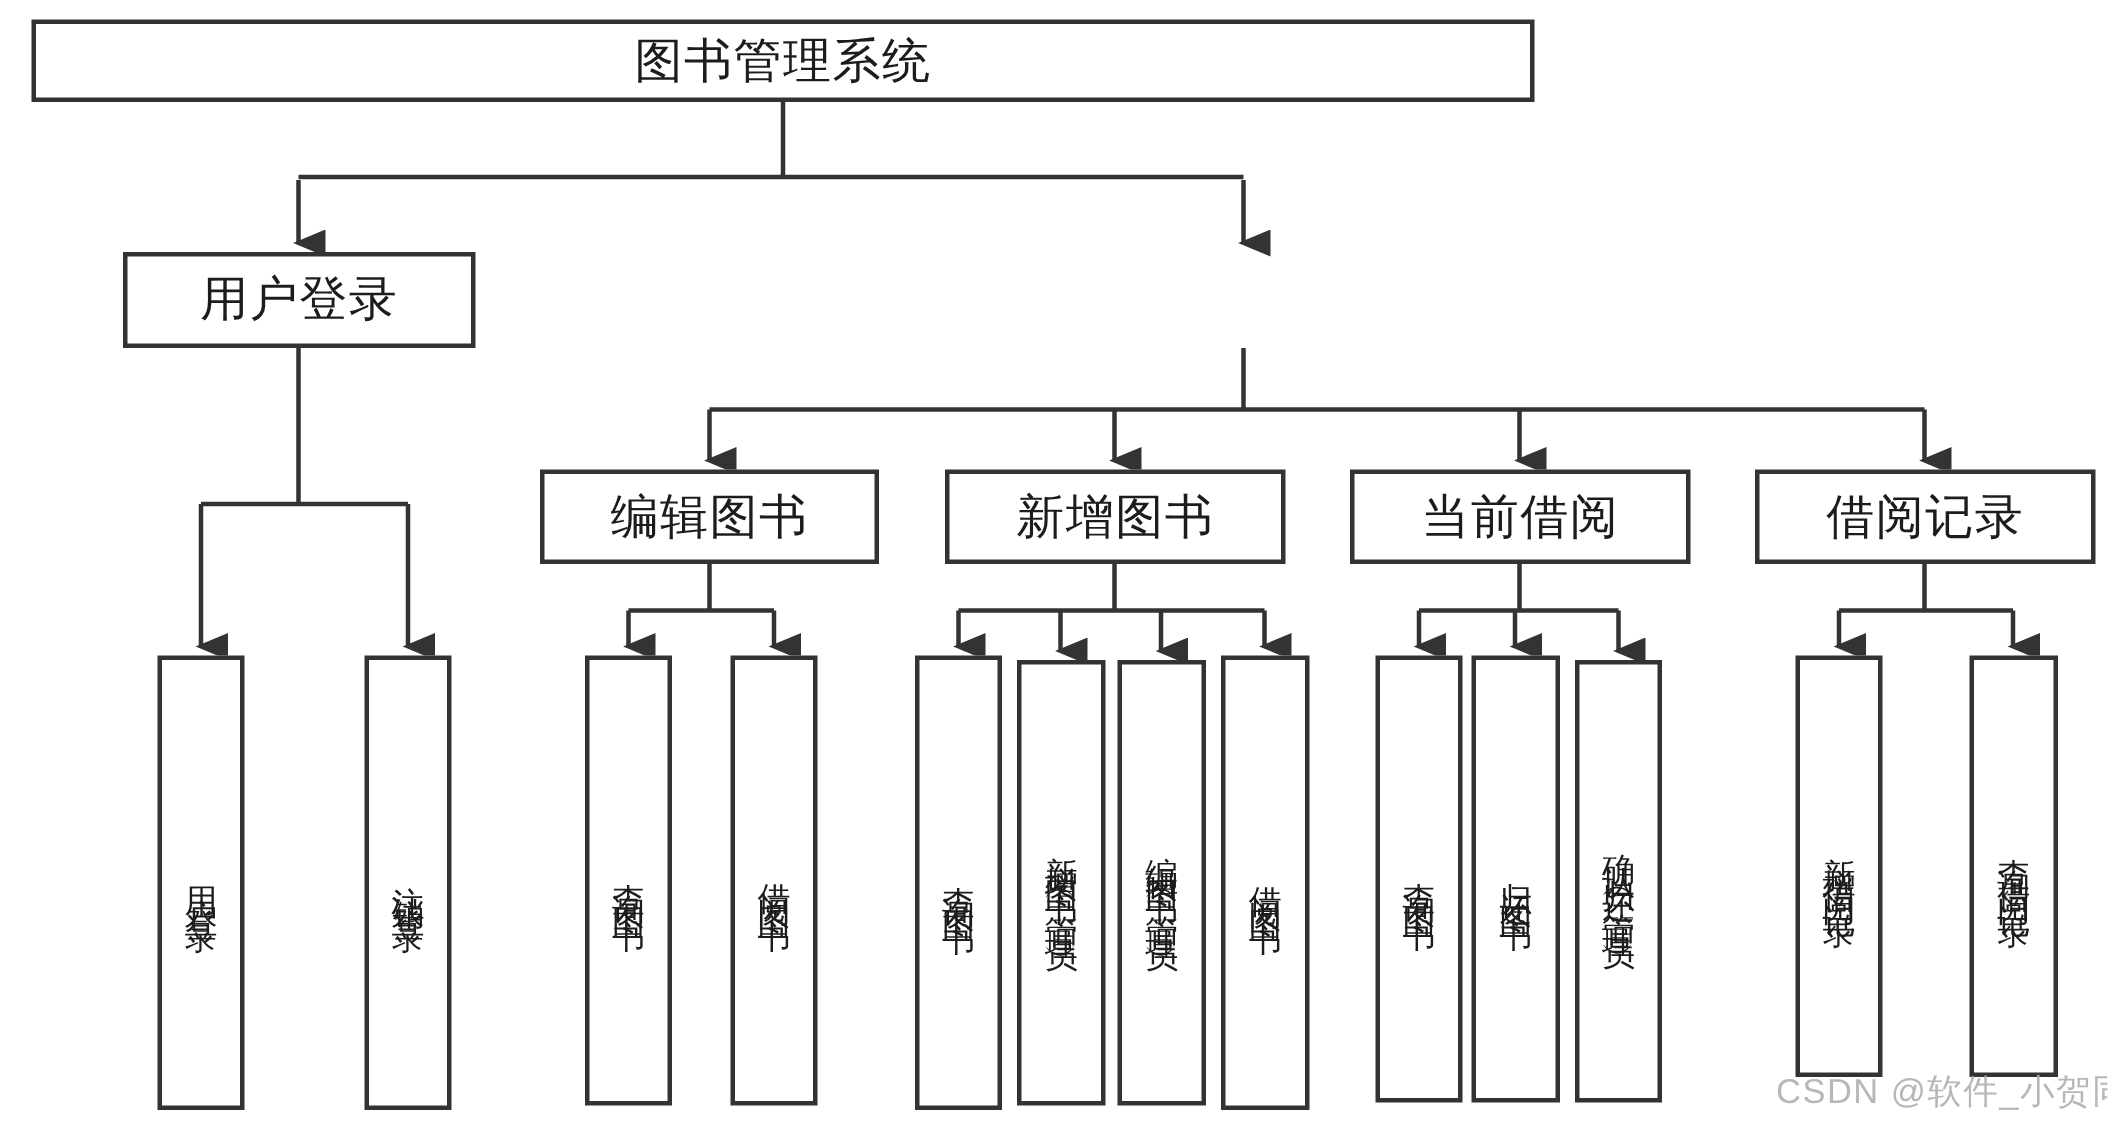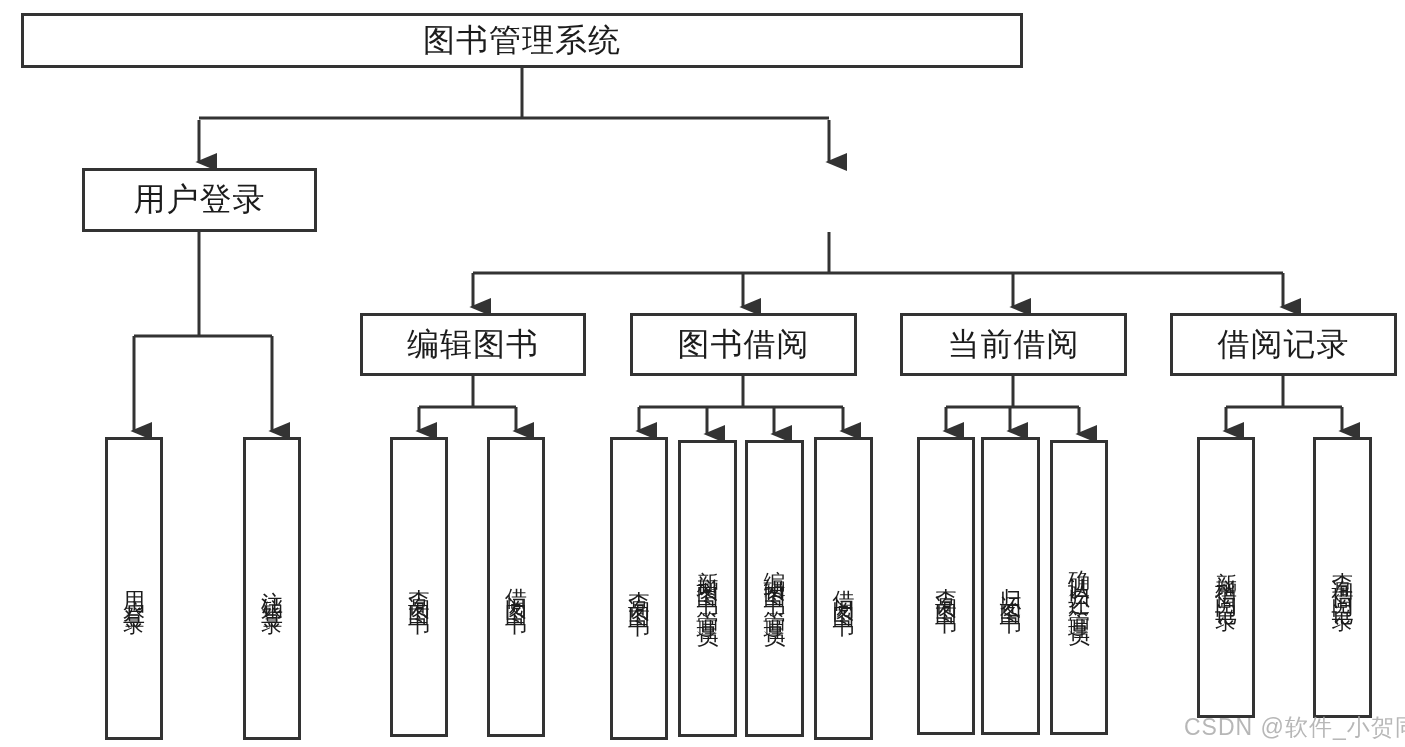--- a/index.html
+++ b/index.html
@@ -101,21 +101,21 @@
   </div>
 
   <div class="node" style="left:82px;top:168px;width:235px;height:64px;">
     <span>用户登录</span>
   </div>
 
   <div class="node" style="left:360px;top:313px;width:226px;height:63px;">
     <span>编辑图书</span>
   </div>
   <div class="node" style="left:630px;top:313px;width:227px;height:63px;">
-    <span>图书借阅</span>
+    <span>新增图书</span>
   </div>
   <div class="node" style="left:900px;top:313px;width:227px;height:63px;text-align:right;">
     <span>当前借阅</span>
   </div>
   <div class="node" style="left:1170px;top:313px;width:227px;height:63px;">
     <span>借阅记录</span>
   </div>
 
   <div class="node vnode" style="left:105px;top:437px;width:58px;height:303px;">
     <span class="vtext">用户登录</span>

